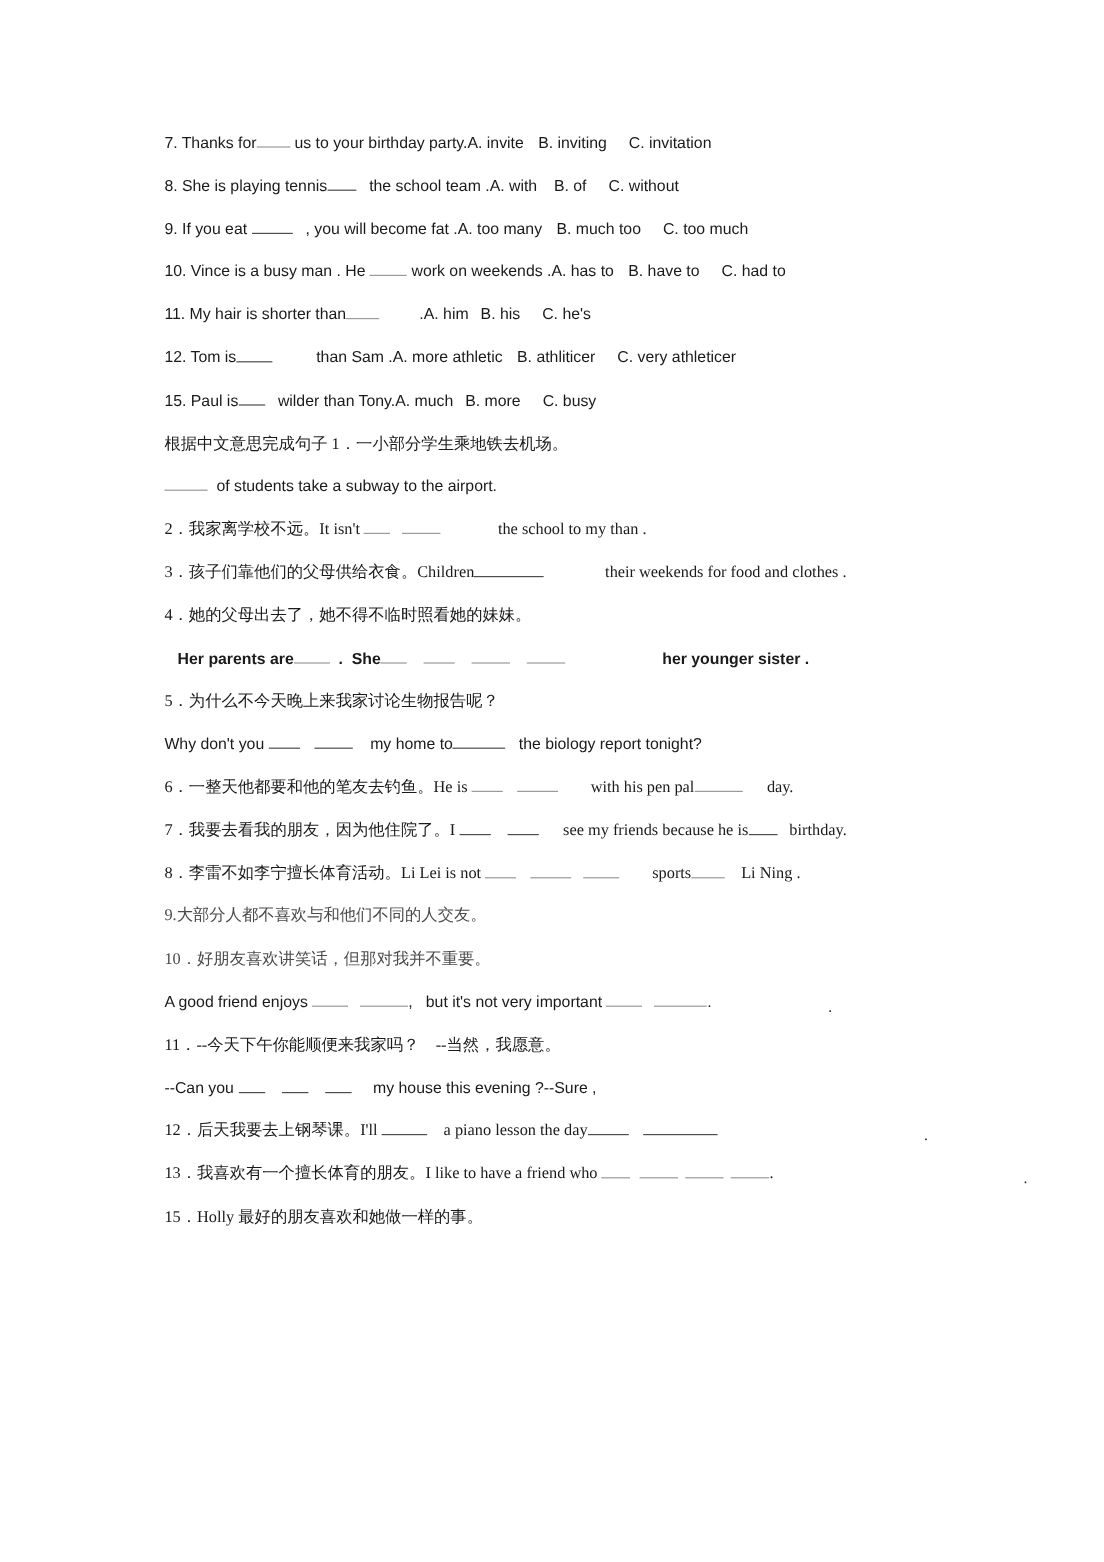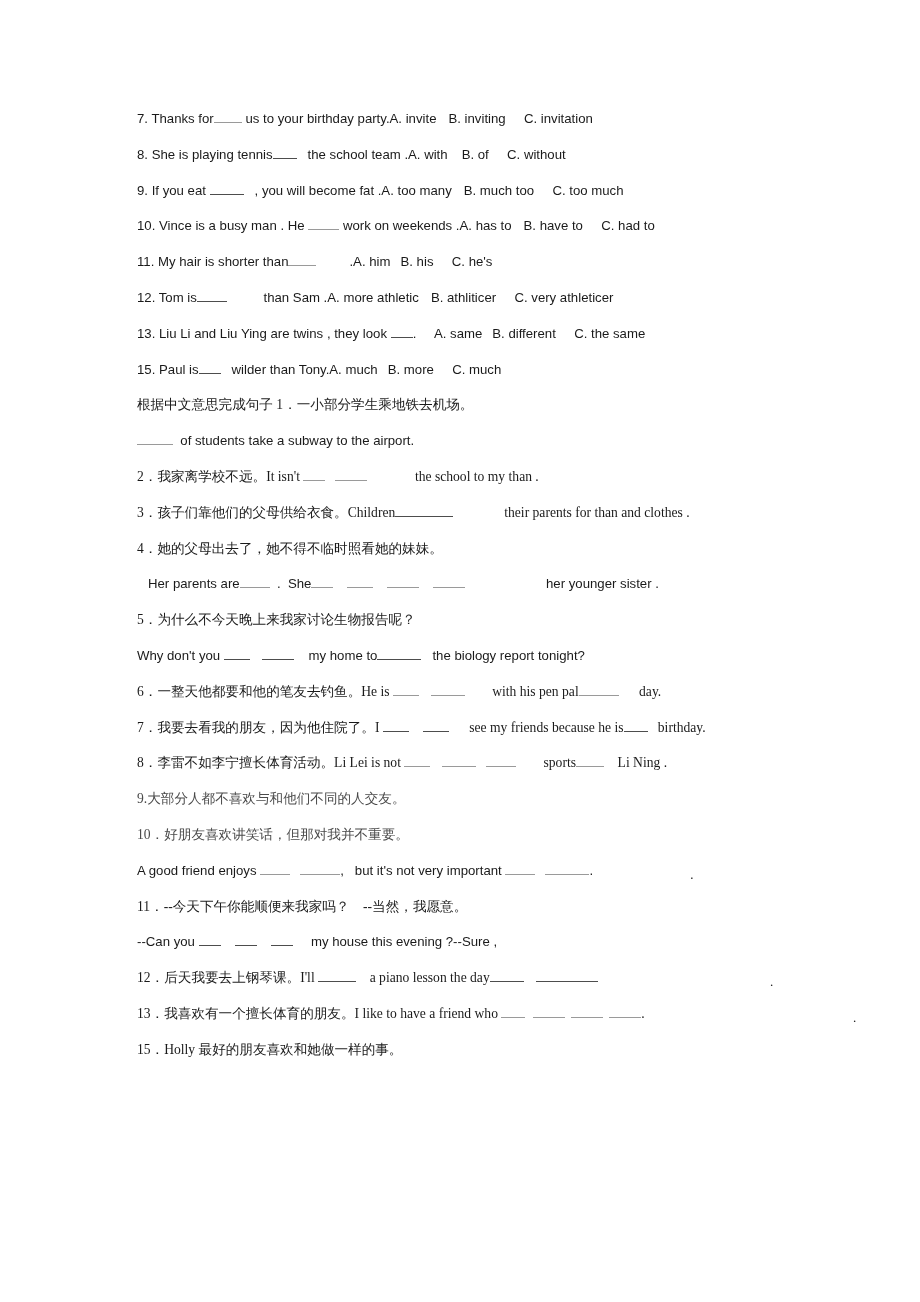--- a/index.html
+++ b/index.html
@@ -40,20 +40,21 @@
   }
   .line.serif {
     font-family: "Liberation Serif", serif;
     font-size: 13.6px;
   }
   .line.gray {
     color: #4a4a4a;
   }
   .line.indent {
     padding-left: 11px;
+    font-weight: bold;
   }
   .blank {
     display: inline-block;
     border-bottom: 1px solid #9a9a9a;
     vertical-align: baseline;
     height: 12px;
     margin: 0 0 0 0;
   }
   .blank.dark {
     border-bottom-color: #4d4d4d;
@@ -75,32 +76,31 @@
     <div class="line"><span>8. She is playing tennis</span><span class="blank dark" style="width:24px"></span><span>   the school team .A. with</span><span style="display:inline-block;width:14px"></span><span>B. of     C. without</span></div>
 
     <div class="line"><span>9. If you eat </span><span class="blank dark" style="width:34px"></span><span>   , you will become fat .A. too many</span><span style="display:inline-block;width:12px"></span><span>B. much too     C. too much</span></div>
 
     <div class="line"><span>10. Vince is a busy man . He </span><span class="blank" style="width:31px"></span><span> work on weekends .A. has to</span><span style="display:inline-block;width:12px"></span><span>B. have to     C. had to</span></div>
 
     <div class="line"><span>11. My hair is shorter than</span><span class="blank" style="width:28px"></span><span>         .A. him</span><span style="display:inline-block;width:10px"></span><span>B. his     C. he's</span></div>
 
     <div class="line"><span>12. Tom is</span><span class="blank dark" style="width:30px"></span><span>          than Sam .A. more athletic</span><span style="display:inline-block;width:12px"></span><span>B. athliticer     C. very athleticer</span></div>
 
-    <div class="line"><span>13. Liu Li and Liu Ying are twins , they look </span><span class="blank dark" style="width:22px"></span><span>.     A. same</span><span style="display:inline-block;width:10px"></span><span>B. different     C. the same</span></div>
 
 
-    <div class="line"><span>15. Paul is</span><span class="blank dark" style="width:22px"></span><span>   wilder than Tony.A. much</span><span style="display:inline-block;width:10px"></span><span>B. more     C. much</span></div>
+    <div class="line"><span>15. Paul is</span><span class="blank dark" style="width:22px"></span><span>   wilder than Tony.A. much</span><span style="display:inline-block;width:10px"></span><span>B. more     C. busy</span></div>
 
     <div class="line serif">根据中文意思完成句子 1．一小部分学生乘地铁去机场。</div>
 
     <div class="line"><span class="blank" style="width:36px"></span><span>  of students take a subway to the airport.</span></div>
 
     <div class="line serif"><span>2．我家离学校不远。It isn't </span><span class="blank" style="width:22px"></span><span style="display:inline-block;width:10px"></span><span class="blank" style="width:32px"></span><span>              the school to my than .</span></div>
 
-    <div class="line serif"><span>3．孩子们靠他们的父母供给衣食。Children</span><span class="blank dark" style="width:58px"></span><span>               their parents for than and clothes .</span></div>
+    <div class="line serif"><span>3．孩子们靠他们的父母供给衣食。Children</span><span class="blank dark" style="width:58px"></span><span>               their weekends for food and clothes .</span></div>
 
     <div class="line serif">4．她的父母出去了，她不得不临时照看她的妹妹。</div>
 
     <div class="line indent"><span>Her parents are</span><span class="blank" style="width:30px"></span><span>  .  She</span><span class="blank" style="width:22px"></span><span style="display:inline-block;width:14px"></span><span class="blank" style="width:26px"></span><span style="display:inline-block;width:14px"></span><span class="blank" style="width:32px"></span><span style="display:inline-block;width:14px"></span><span class="blank" style="width:32px"></span><span>                      her younger sister .</span></div>
 
     <div class="line serif">5．为什么不今天晚上来我家讨论生物报告呢？</div>
 
     <div class="line"><span>Why don't you </span><span class="blank dark" style="width:26px"></span><span style="display:inline-block;width:12px"></span><span class="blank dark" style="width:32px"></span><span>    my home to</span><span class="blank dark" style="width:44px"></span><span>   the biology report tonight?</span></div>
 
     <div class="line serif"><span>6．一整天他都要和他的笔友去钓鱼。He is </span><span class="blank" style="width:26px"></span><span style="display:inline-block;width:12px"></span><span class="blank" style="width:34px"></span><span>        with his pen pal</span><span class="blank" style="width:40px"></span><span>      day.</span></div>

